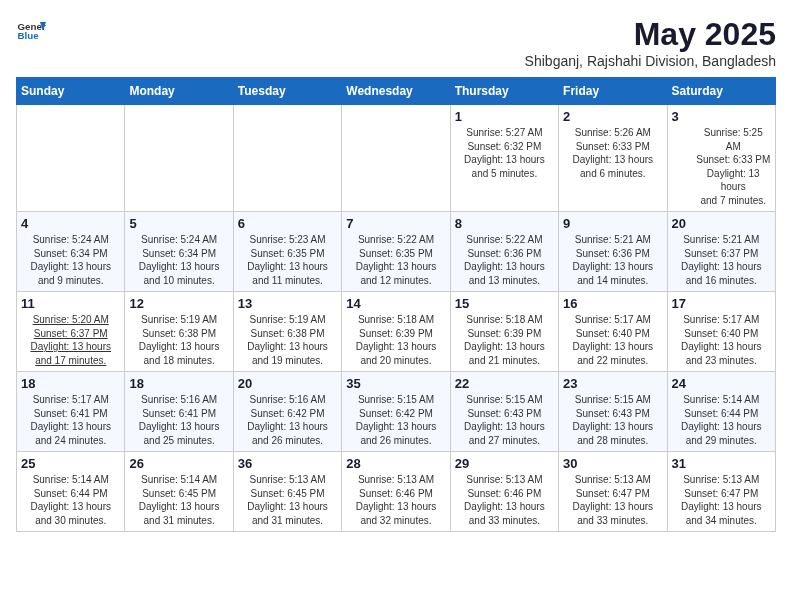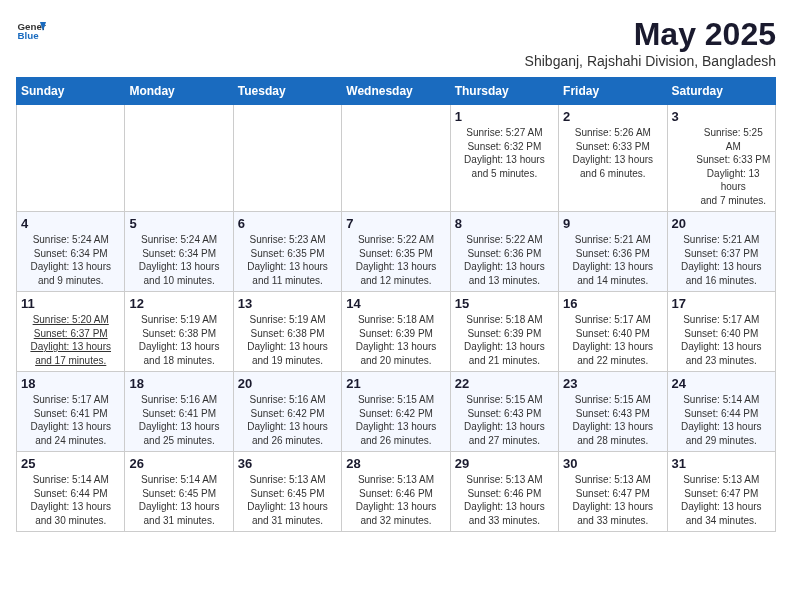--- a/index.html
+++ b/index.html
@@ -254,21 +254,21 @@
 and 25 minutes.</div>
         </td>
         <td>
           <div class="day-number">20</div>
           <div class="day-info" style="white-space: pre-line;">Sunrise: 5:16 AM
 Sunset: 6:42 PM
 Daylight: 13 hours
 and 26 minutes.</div>
         </td>
         <td>
-          <div class="day-number">21</div>
+          <div class="day-number">35</div>
           <div class="day-info" style="white-space: pre-line;">Sunrise: 5:15 AM
 Sunset: 6:42 PM
 Daylight: 13 hours
 and 26 minutes.</div>
         </td>
         <td>
           <div class="day-number">22</div>
           <div class="day-info" style="white-space: pre-line;">Sunrise: 5:15 AM
 Sunset: 6:43 PM
 Daylight: 13 hours

